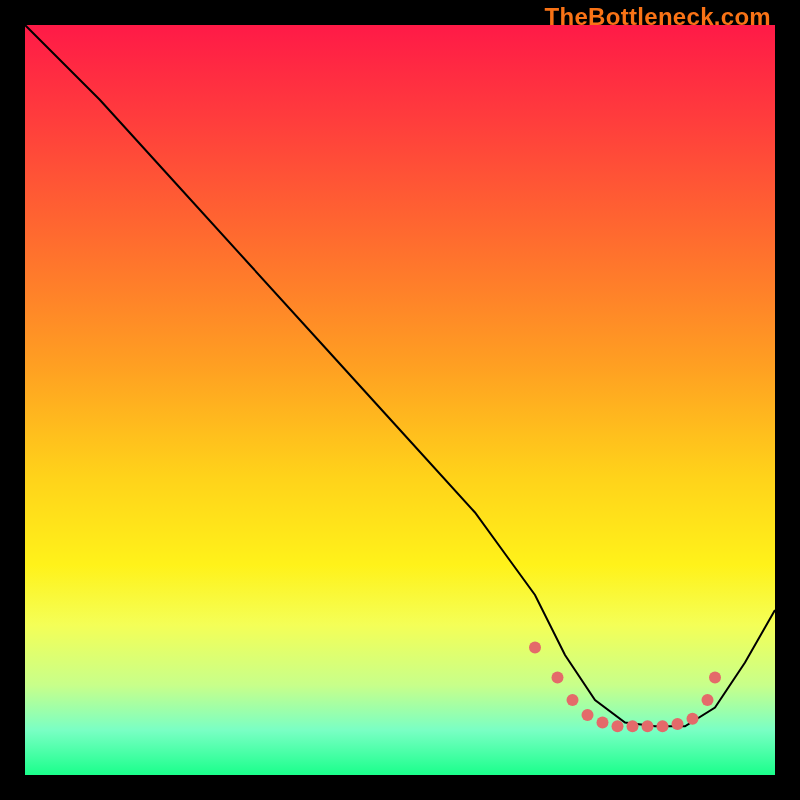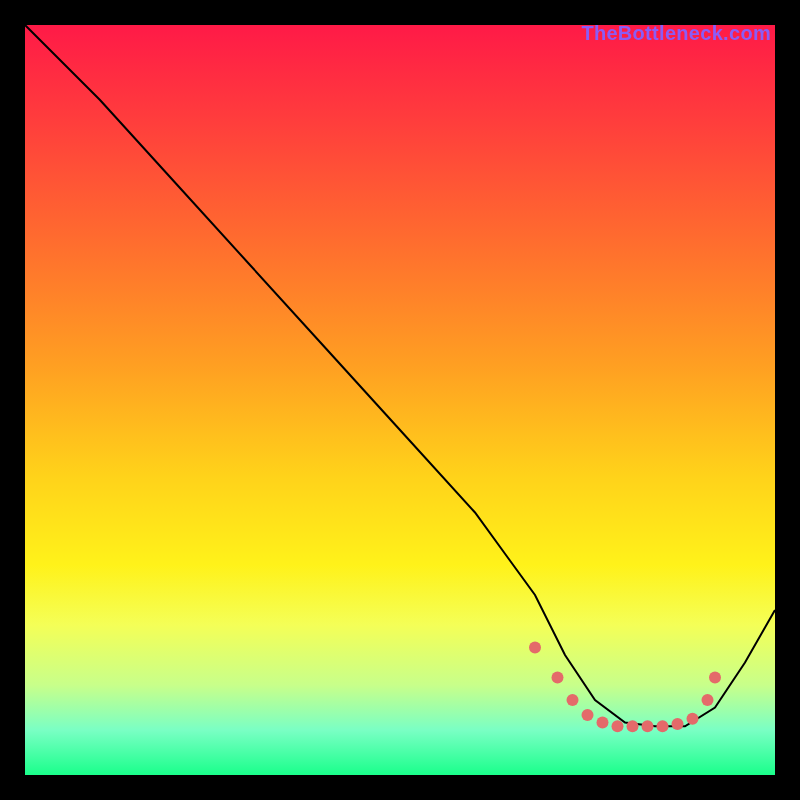--- a/index.html
+++ b/index.html
@@ -36,25 +36,24 @@
       #c8ff8a 88%,
       #7affc4 94%,
       #1aff8b 100%
     );
   }
   .watermark {
     position: absolute;
     right: 4px;
     top: -22px;
     font-family: Arial, Helvetica, sans-serif;
-    font-size: 20px;
+    font-size: 24px;
     font-weight: 600;
-    color: #8b5cf6;
+    color: #f97316;
     letter-spacing: 0.3px;
-    margin-top: 19px;
   }
   svg.curve {
     position: absolute;
     left: 0;
     top: 0;
     width: 750px;
     height: 750px;
     overflow: visible;
   }
 </style>

